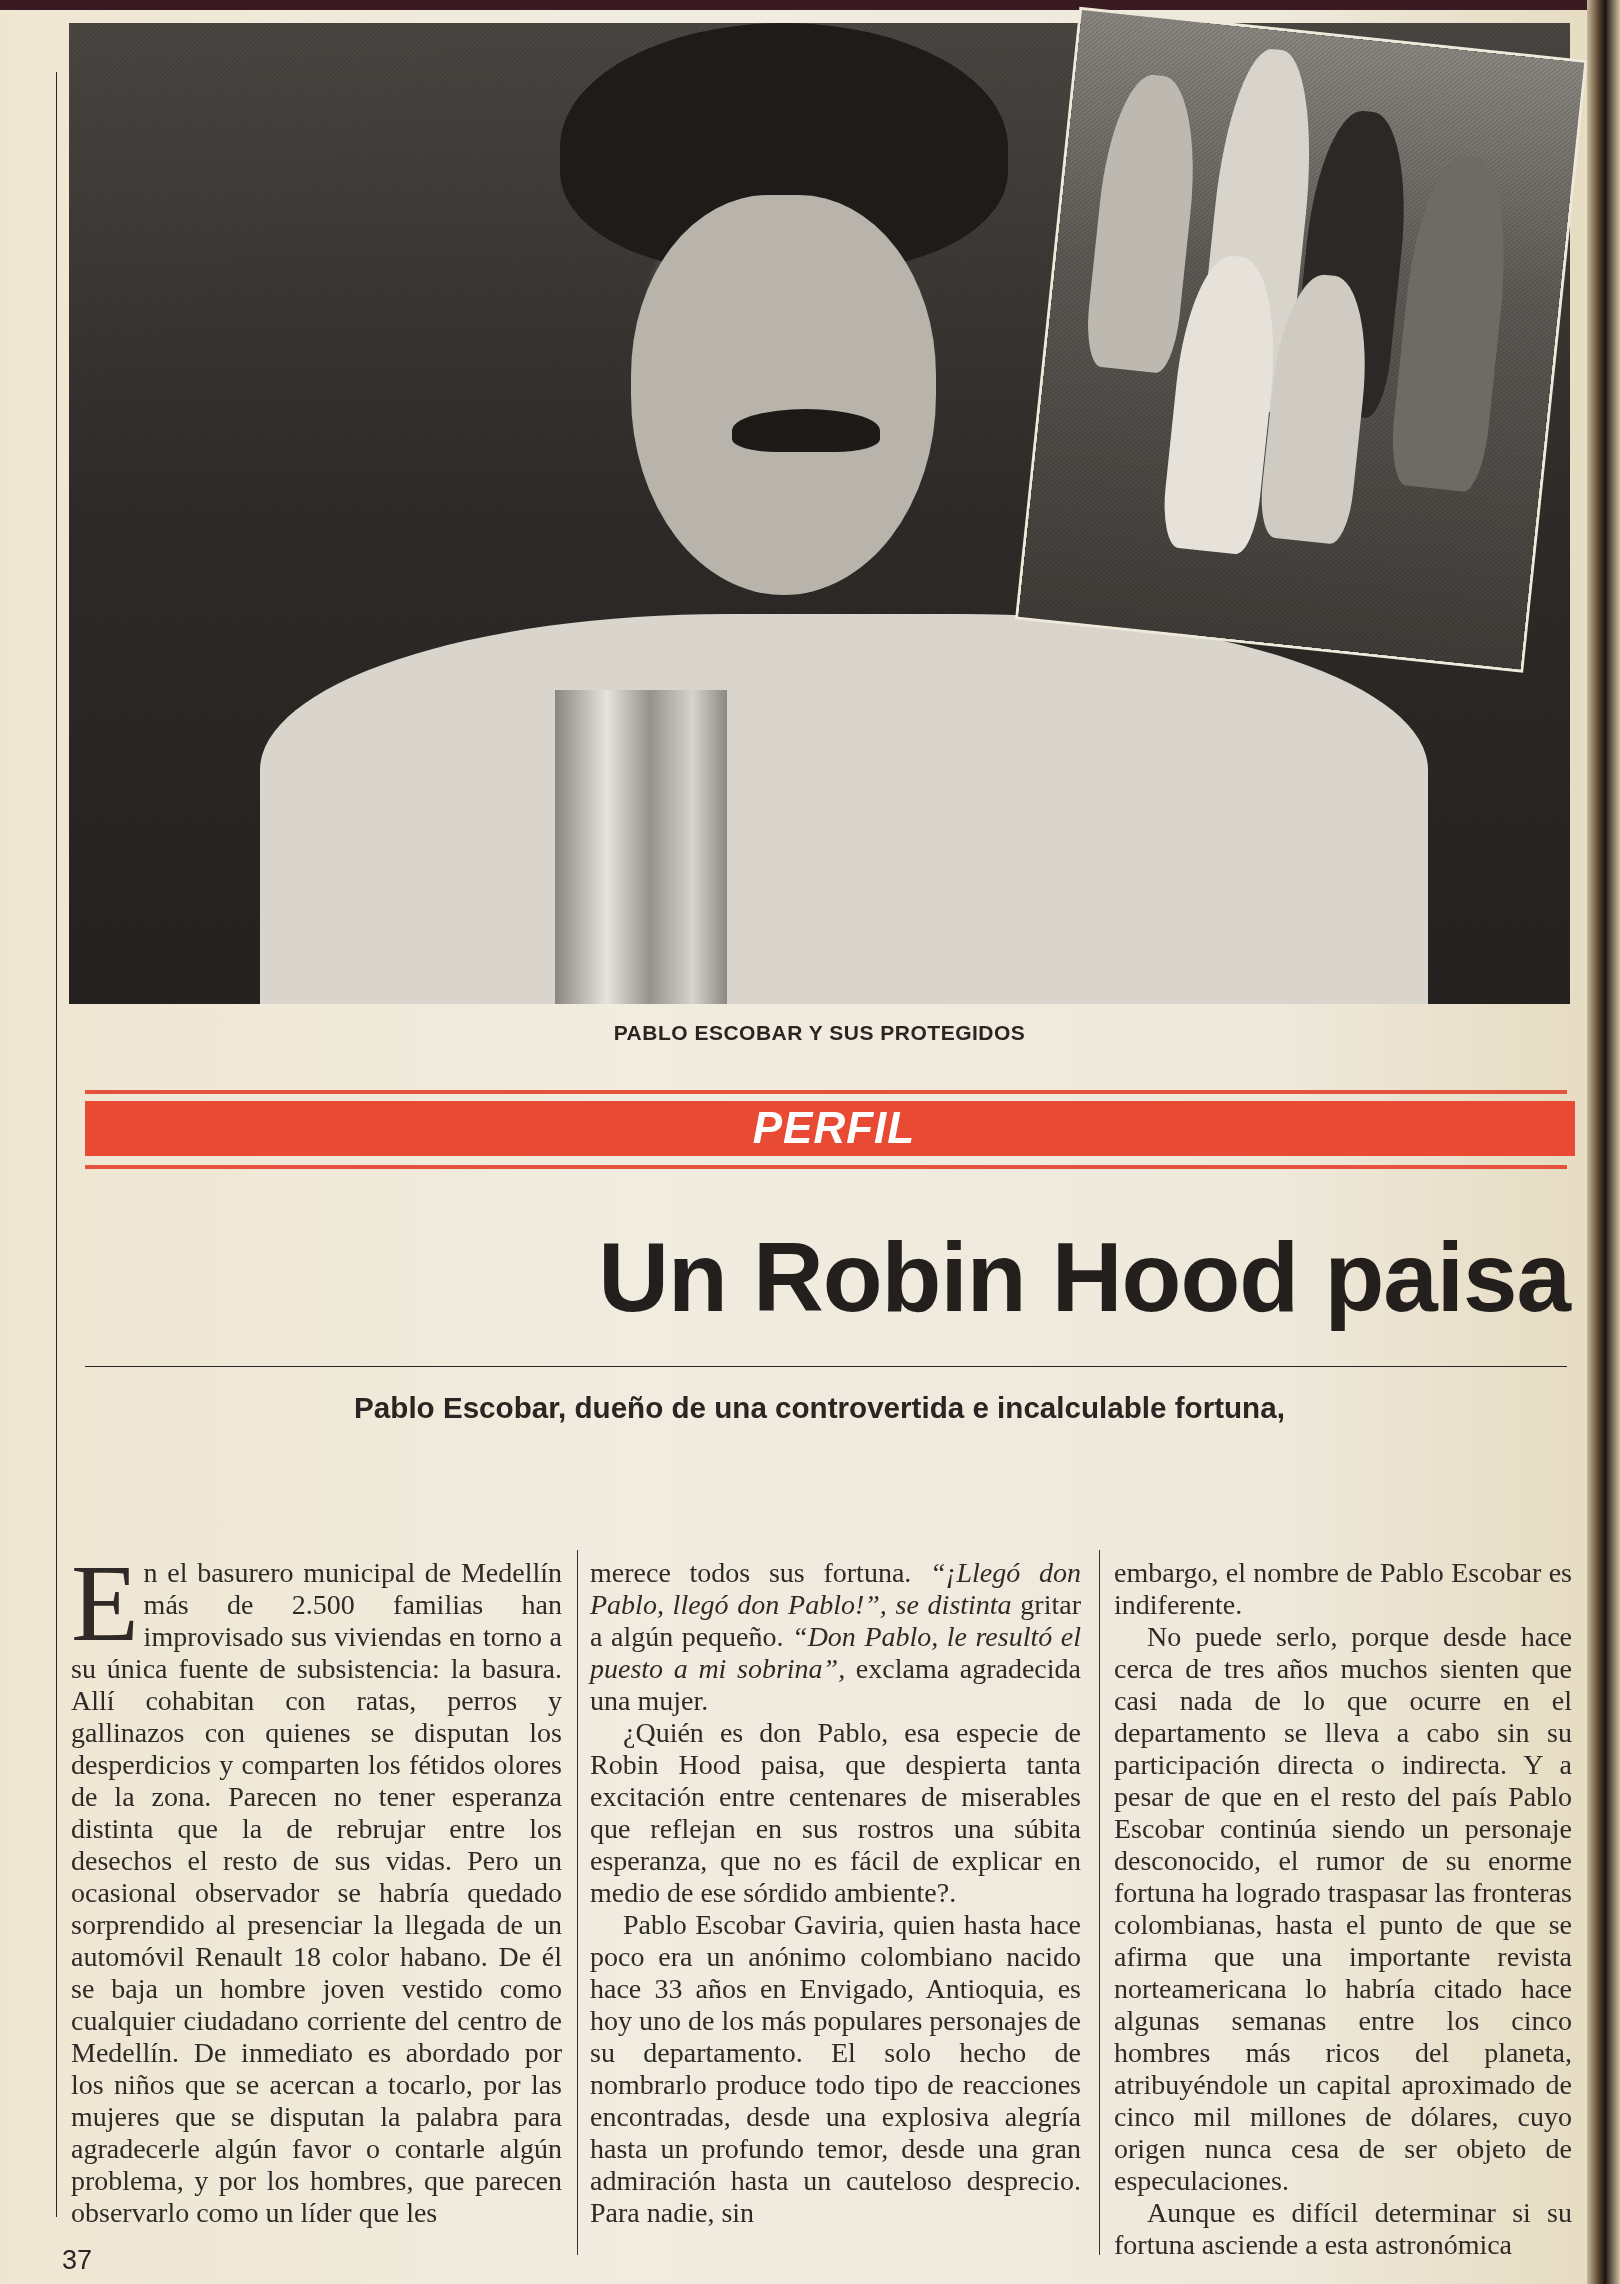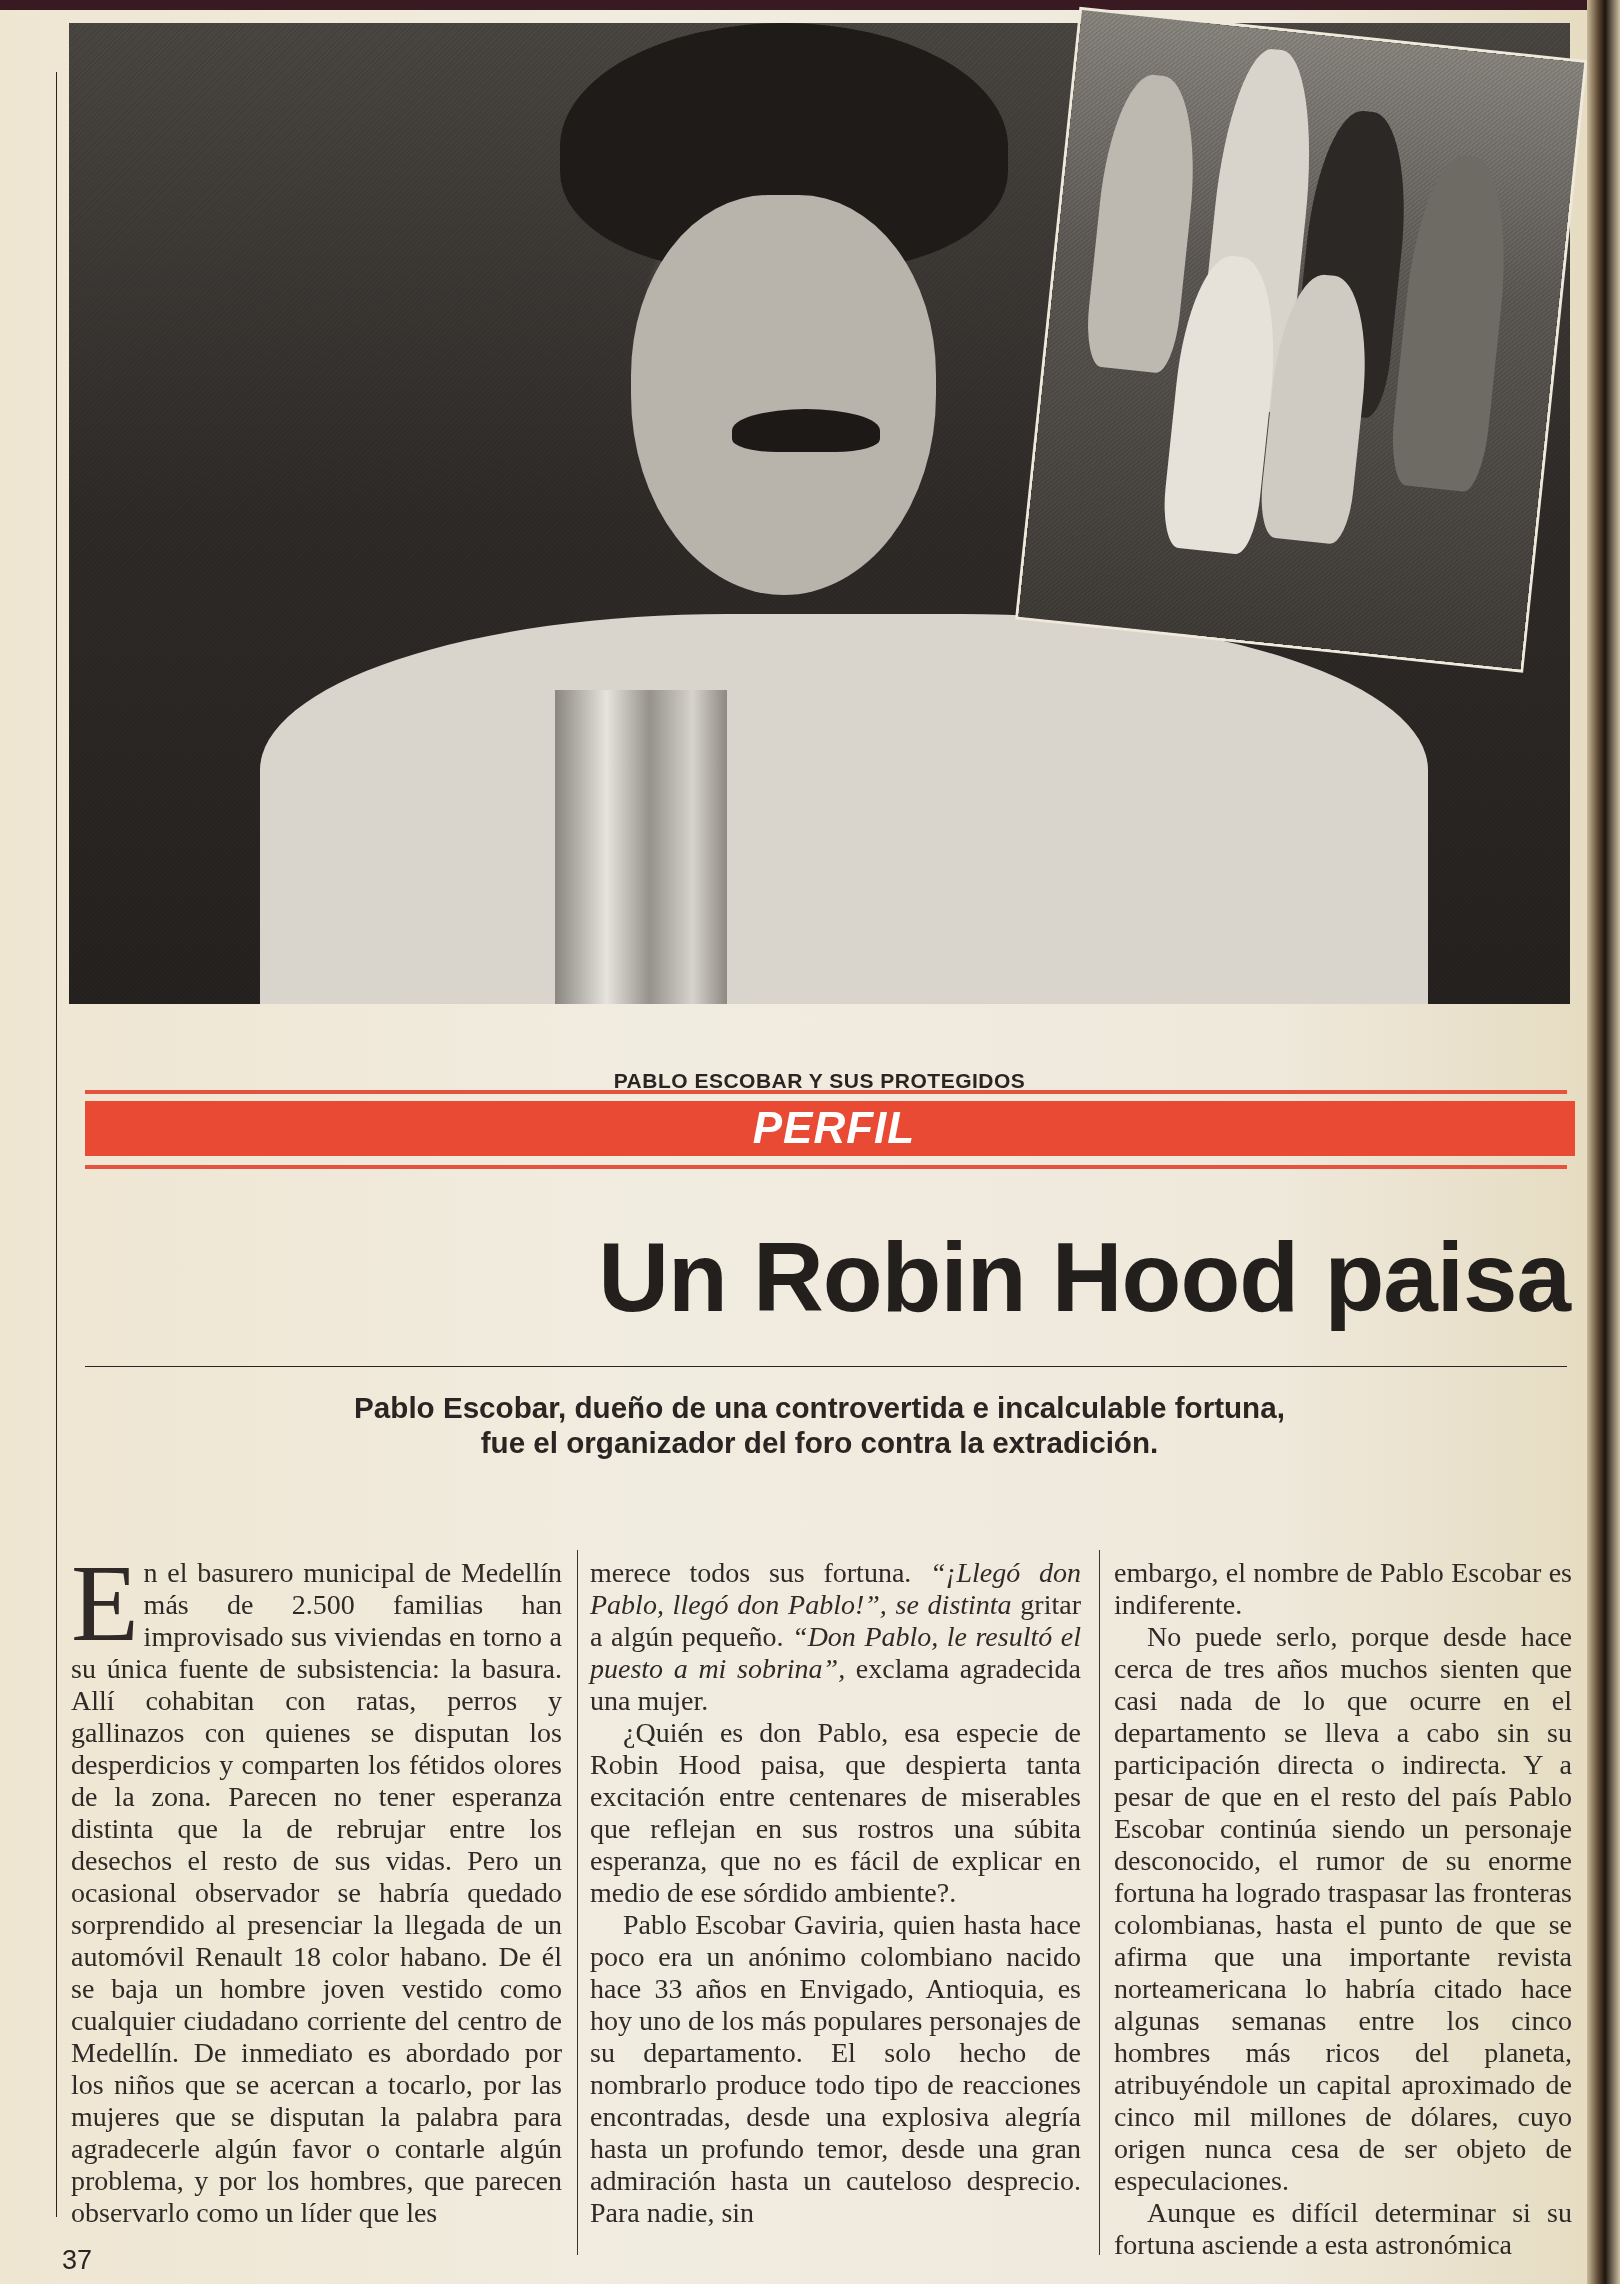--- a/index.html
+++ b/index.html
@@ -57,21 +57,21 @@
       repeating-linear-gradient(135deg, rgba(0,0,0,0.1) 0 1.4px, transparent 1.4px 3.3px),
       linear-gradient(180deg, #8a8680 0%, #5d5954 40%, #403c38 100%);
     box-shadow: 0 0 0 2.9px #efe9dc;
   }
   .photo-inset .figure { position: absolute; border-radius: 45% 45% 20% 20%; }
 
   
   .caption {
     position: absolute; left: 69px; top: 1011px; width: 1501px; text-align: center;
     font-family: "Liberation Sans", sans-serif; font-weight: bold; font-size: 21px;
-    letter-spacing: 0.5px; color: #2a2522; margin-top: 48px;
+    letter-spacing: 0.5px; color: #2a2522;
   }
 
   
   .banner-line { position: absolute; left: 85px; width: 1482px; height: 4.3px; background: #e5533e; }
   .banner {
     position: absolute; left: 85px; top: 1091px; width: 1482px; height: 55px;
     background: #e84a34; display: flex; align-items: center; justify-content: center; padding-left: 8px;
   }
   .banner span {
     font-family: "Liberation Sans", sans-serif; font-weight: bold; font-style: italic;
@@ -142,21 +142,20 @@
   <div class="banner">
     <span>PERFIL</span>
   </div>
   <div class="banner-line" style="top:1155px;"></div>
 
   <div class="headline">Un Robin Hood paisa</div>
   <div class="head-rule"></div>
 
   <div class="deck">
     <div>Pablo Escobar, dueño de una controvertida e incalculable fortuna,</div>
-    <div>fue el organizador del foro contra la extradición.</div>
   </div>
 
   <div class="col col1">
     <p>
       <span class="dropcap">E</span>
       <span>n el basurero municipal de Medellín más de 2.500 familias han improvisado sus viviendas en torno a su única fuente de subsistencia: la basura. Allí cohabitan con ratas, perros y gallinazos con quienes se disputan los desperdicios y comparten los fétidos olores de la zona. Parecen no tener esperanza distinta que la de rebrujar entre los desechos el resto de sus vidas. Pero un ocasional observador se habría quedado sorprendido al presenciar la llegada de un automóvil Renault 18 color habano. De él se baja un hombre joven vestido como cualquier ciudadano corriente del centro de Medellín. De inmediato es abordado por los niños que se acercan a tocarlo, por las mujeres que se disputan la palabra para agradecerle algún favor o contarle algún problema, y por los hombres, que parecen observarlo como un líder que les</span>
     </p>
   </div>
 
   <div class="col-rule" style="left:577px;"></div>

